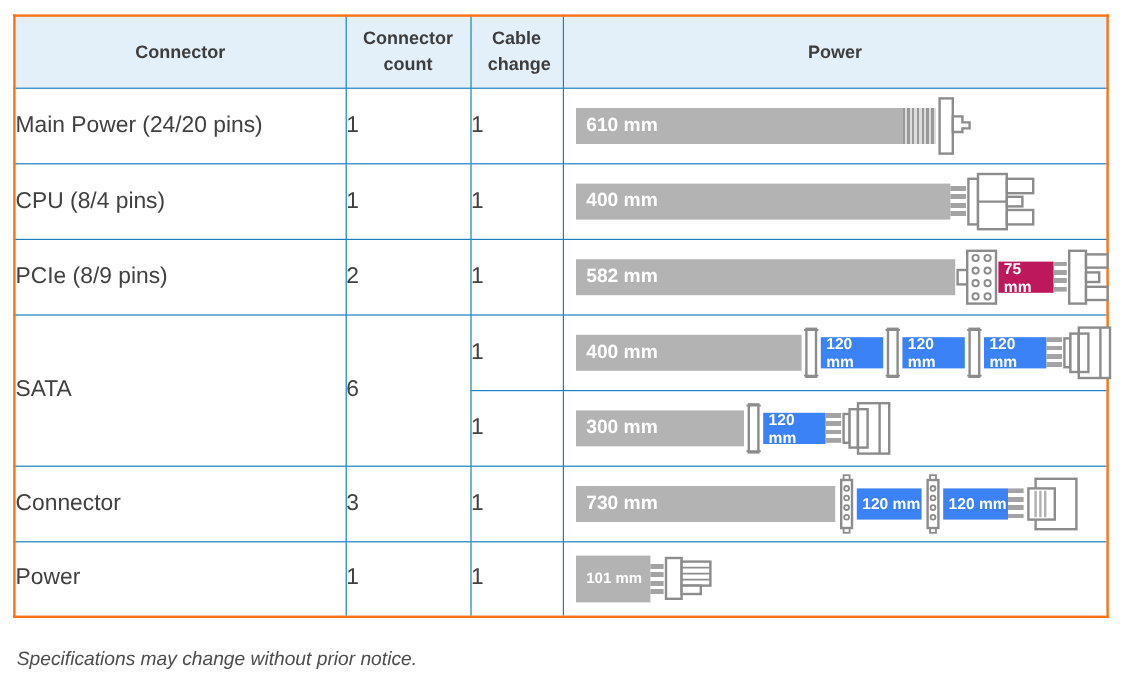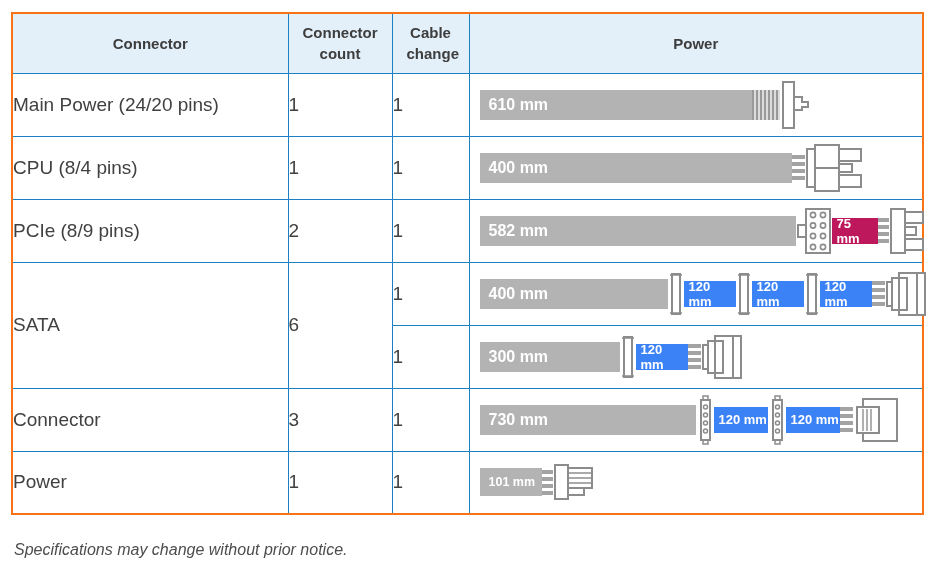--- a/index.html
+++ b/index.html
@@ -17,21 +17,21 @@
   .spec td.txt { font-size:19px; text-align:left; color:#414141; }
 
   td.cablecell { padding:0; }
   .cable { display:flex; align-items:center; padding-left:10px; }
 
   .bar { background:#b3b3b3; color:#ffffff; font-weight:bold;
     display:flex; align-items:center; padding-left:9px; flex:0 0 auto; }
   .bar.h30 { height:30px; font-size:16px; }
   .bar.h26 { height:26px; font-size:13px; background:#3b82f6; padding-left:5px; }
   .bar.h26.lite { background:#be185d; }
-  .bar.h24 { height:28px; font-size:12.5px; }
+  .bar.h24 { height:39px; font-size:12.5px; }
 
   .wires-v { width:28px; height:30px; flex:0 0 auto;
     background:repeating-linear-gradient(90deg,#999 0 2px,#dcdcdc 2px 4px); }
   .wires-h { width:13px; height:25px; flex:0 0 auto;
     background:repeating-linear-gradient(180deg,#a3a3a3 0 4px,rgba(0,0,0,0) 4px 7px); }
   .wires-h.short { width:11px; }
 
   svg.icon { flex:0 0 auto; display:block; }
 
   .note { margin:26px 0 4px 3px; font-size:16px; font-style:italic; color:#4d4d4d; }

